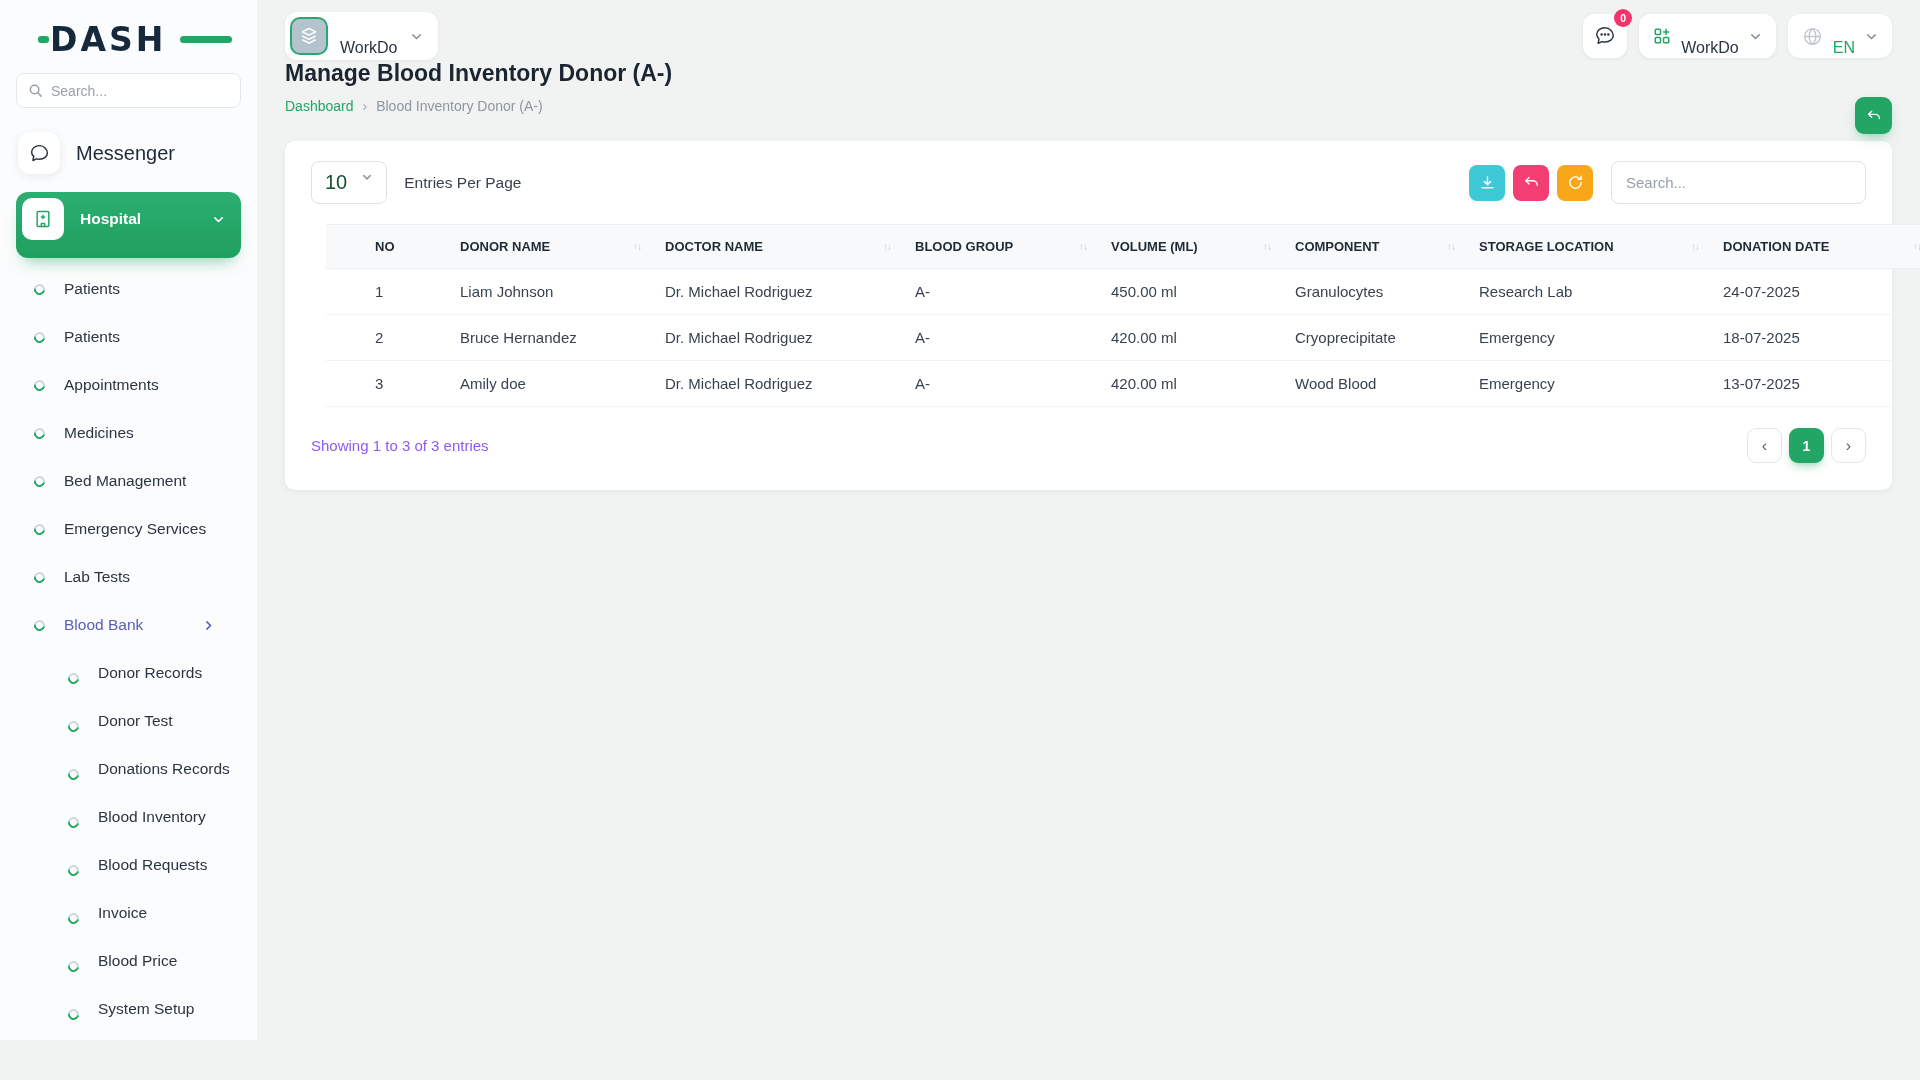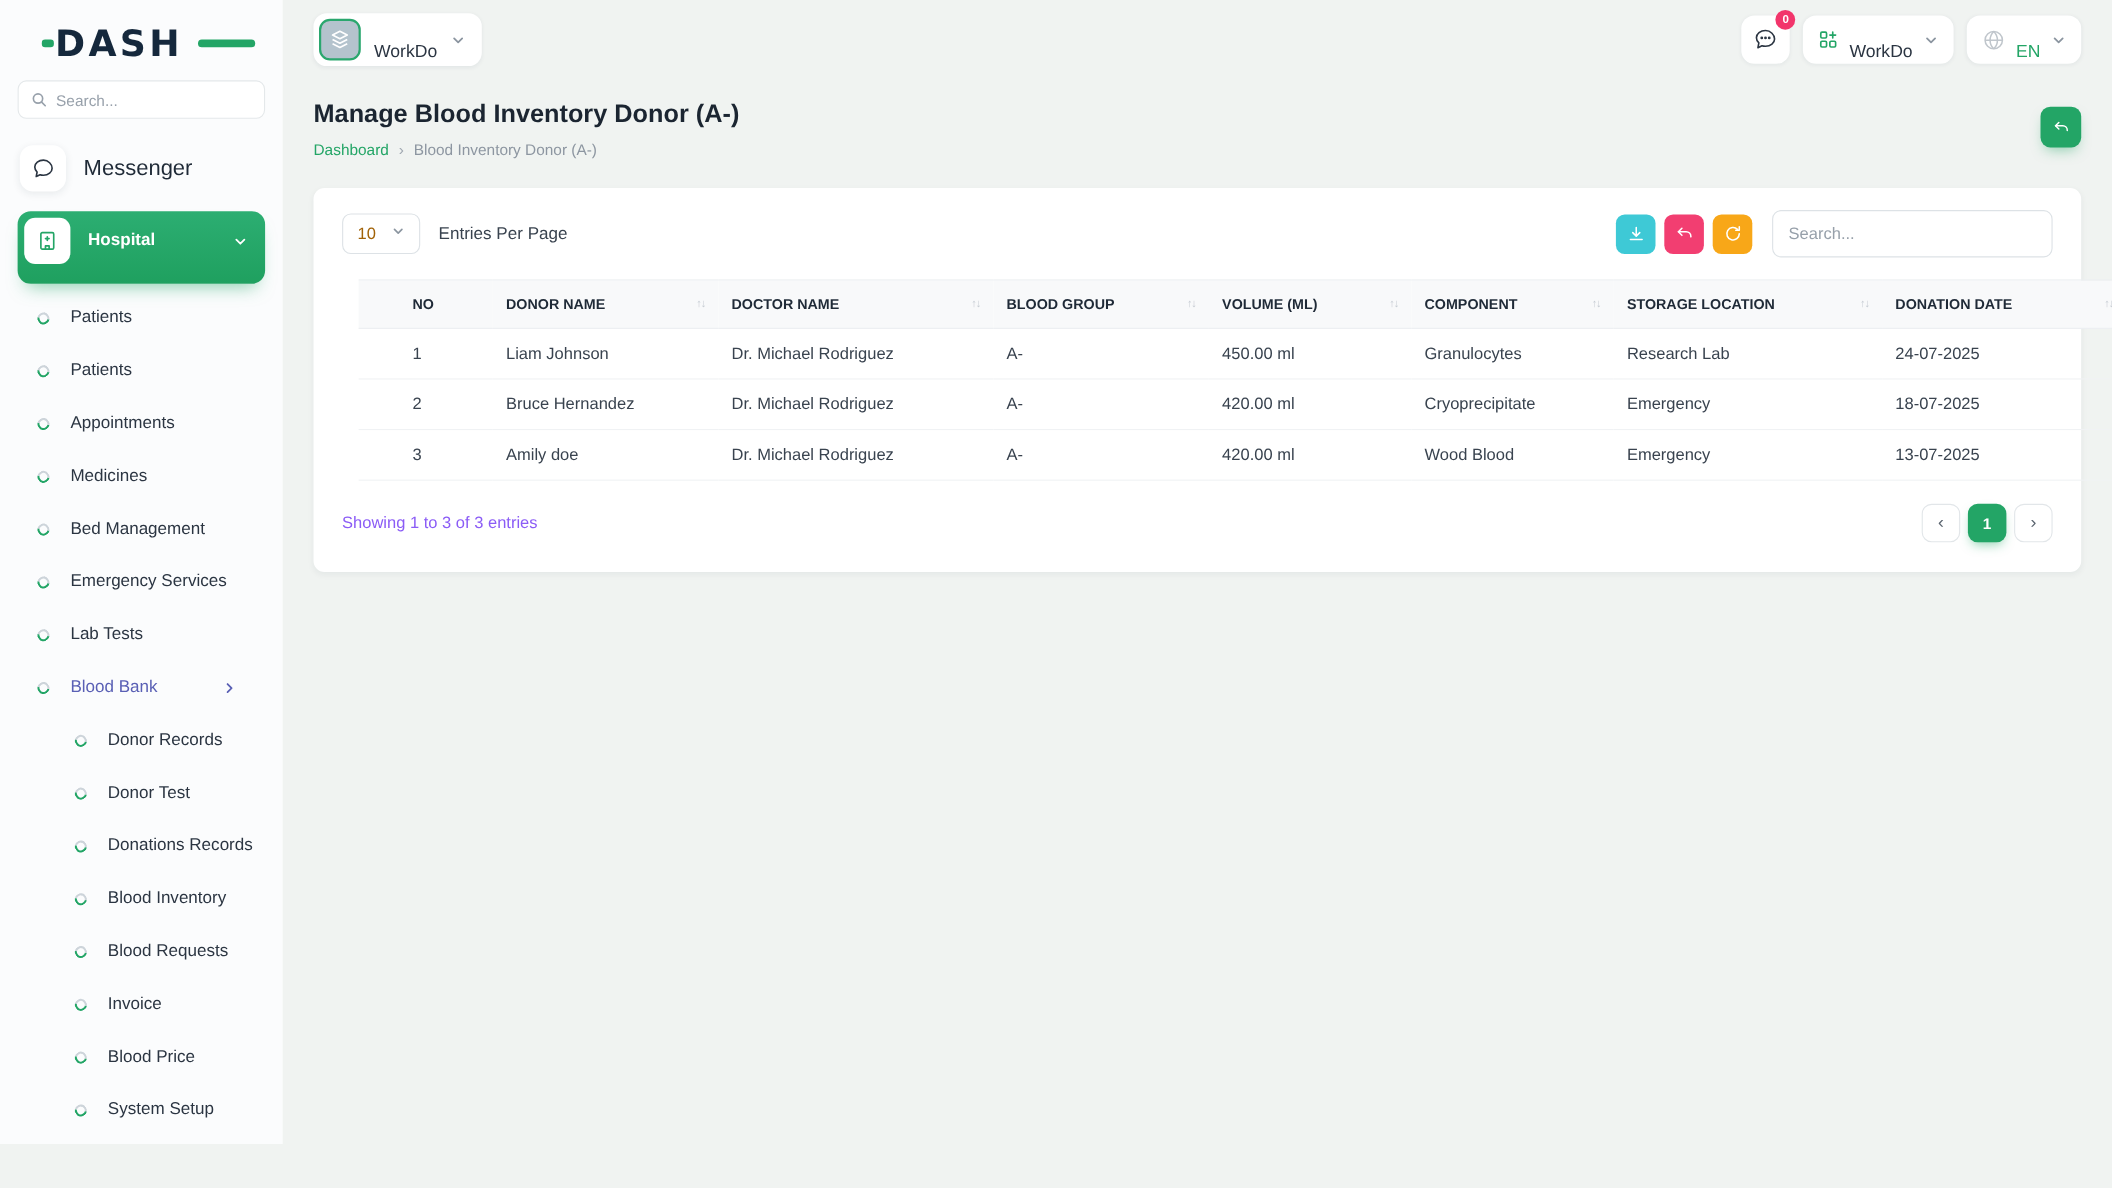--- a/index.html
+++ b/index.html
@@ -21,53 +21,53 @@
   .messenger-row { padding:7px 0 7px 2px; cursor:pointer; }
   .icon-tile { width:42px; height:42px; border-radius:12px; background:#fff; box-shadow:0 2px 8px rgba(20,40,60,.09); display:grid; place-items:center; color:#2b3542; flex:none; }
   .messenger-row .label { font-size:20px; font-weight:500; color:#1f2a37; }
   .hospital-row { margin-top:11px; background:linear-gradient(180deg,#2cae72,#1fa05f); border-radius:12px; padding:6px 16px 18px 6px; box-shadow:0 10px 16px -8px rgba(35,165,102,.55); cursor:pointer; }
   .hospital-row .icon-tile { box-shadow:none; color:#23a566; border-radius:10px; }
   .hospital-row .label { color:#fff; font-weight:700; font-size:15.5px; flex:1; }
   .hospital-row .chev { color:#fff; }
   .nav-list { list-style:none; margin-top:7px; }
   .nav-item { display:flex; align-items:center; gap:19px; padding:13px 0 13px 18px; font-size:15.5px; color:#2b3542; cursor:pointer; line-height:22px; }
   .ring { width:11px; height:11px; border-radius:50%; border:2px solid #cdd4da; border-bottom-color:#23a566; border-left-color:#23a566; transform:rotate(-35deg); flex:none; }
-  .nav-item.sub { padding-left:52px; }
+  .nav-item.sub { padding-left:52px;align-items:flex-end; }
   .nav-item.active-violet { color:#5a60b5; }
   .nav-item .chev-right { margin-left:auto; margin-right:26px; color:#5a60b5; }
 
   
   .main { flex:1; position:relative; padding:12px 28px 0; }
   .topbar { display:flex; justify-content:space-between; align-items:center; }
   .chip { background:#fff; border-radius:12px; display:inline-flex; align-items:center; box-shadow:0 1px 4px rgba(20,40,60,.06); cursor:pointer; }
   .workspace-chip { padding:5px 15px 5px 5px; gap:12px; height:48px; }
   .ws-icon { width:38px; height:38px; border-radius:10px; background:#b4c3cd; border:2px solid #2aa76e; color:#fff; display:grid; place-items:center; }
   .chip-label { font-size:16px; color:#2b3542;margin-top:23px; }
   .chev { color:#8b95a0; }
   .top-right { display:flex; align-items:center; gap:12px; }
   .icon-btn-top { width:44px; height:44px; border-radius:12px; background:#fff; box-shadow:0 1px 4px rgba(20,40,60,.06); display:grid; place-items:center; position:relative; color:#2b3542; cursor:pointer; border:none; }
   .badge { position:absolute; top:-5px; right:-5px; min-width:18px; height:18px; padding:0 4px; border-radius:9px; background:#f2356b; color:#fff; font-size:10.5px; font-weight:700; display:grid; place-items:center; }
   .apps-chip, .lang-chip { height:44px; padding:0 14px; gap:10px; }
   .apps-chip .grid-icon { color:#23a566; }
   .lang-chip .globe { color:#c0c6cc; }
   .lang-chip .chip-label { color:#23a566; }
 
   
-  .page-title { margin-top:30px; font-size:23px; font-weight:700; color:#1b2531; }
+  .page-title { font-size:23px; font-weight:700; color:#1b2531; }
   .breadcrumb { margin-top:11px; font-size:14px; display:flex; gap:9px; align-items:center; }
   .breadcrumb .home { color:#23a566; cursor:pointer; }
   .breadcrumb .sep { color:#a0a8b1; }
   .breadcrumb .current { color:#8d96a1; }
   .back-btn { position:absolute; top:97px; right:28px; width:37px; height:37px; border-radius:9px; background:#23a566; color:#fff; display:grid; place-items:center; box-shadow:0 6px 12px -4px rgba(35,165,102,.5); cursor:pointer; border:none; }
 
   
   .card { margin-top:27px; background:#fff; border-radius:10px; box-shadow:0 2px 6px rgba(20,40,60,.05); }
   .card-toolbar { display:flex; justify-content:space-between; align-items:center; padding:20px 26px; }
   .entries { display:flex; align-items:center; gap:17px; }
-  .select-box { display:inline-flex; align-items:flex-start; gap:14px; border:1px solid #dde2e6; border-radius:8px; padding:9px 13px; font-size:15px; color:#a16207; cursor:pointer; background:#fff; }
+  .select-box { display:inline-flex; align-items:flex-start; gap:14px; border:1px solid #dde2e6; border-radius:8px; padding:9px 13px; font-size:20px; color:#14532d; cursor:pointer; background:#fff; }
   .entries-label { font-size:15.5px; color:#39434f; }
   .tool-actions { display:flex; align-items:center; gap:8px; }
   .sq-btn { width:36px; height:36px; border-radius:8px; border:none; color:#fff; display:grid; place-items:center; cursor:pointer; }
   .sq-btn.teal { background:#3ec9d6; }
   .sq-btn.pink { background:#f23e71; }
   .sq-btn.orange { background:#f8a718; }
   .table-search { margin-left:10px; width:255px; height:43px; border:1px solid #dde2e6; border-radius:8px; padding:0 14px; font-size:15px; color:#4a5560; outline:none; font-family:inherit; background:#fff; }
   .table-search::placeholder { color:#97a0aa; }
 
   table { width:100%; border-collapse:collapse;margin-left:41px; }

